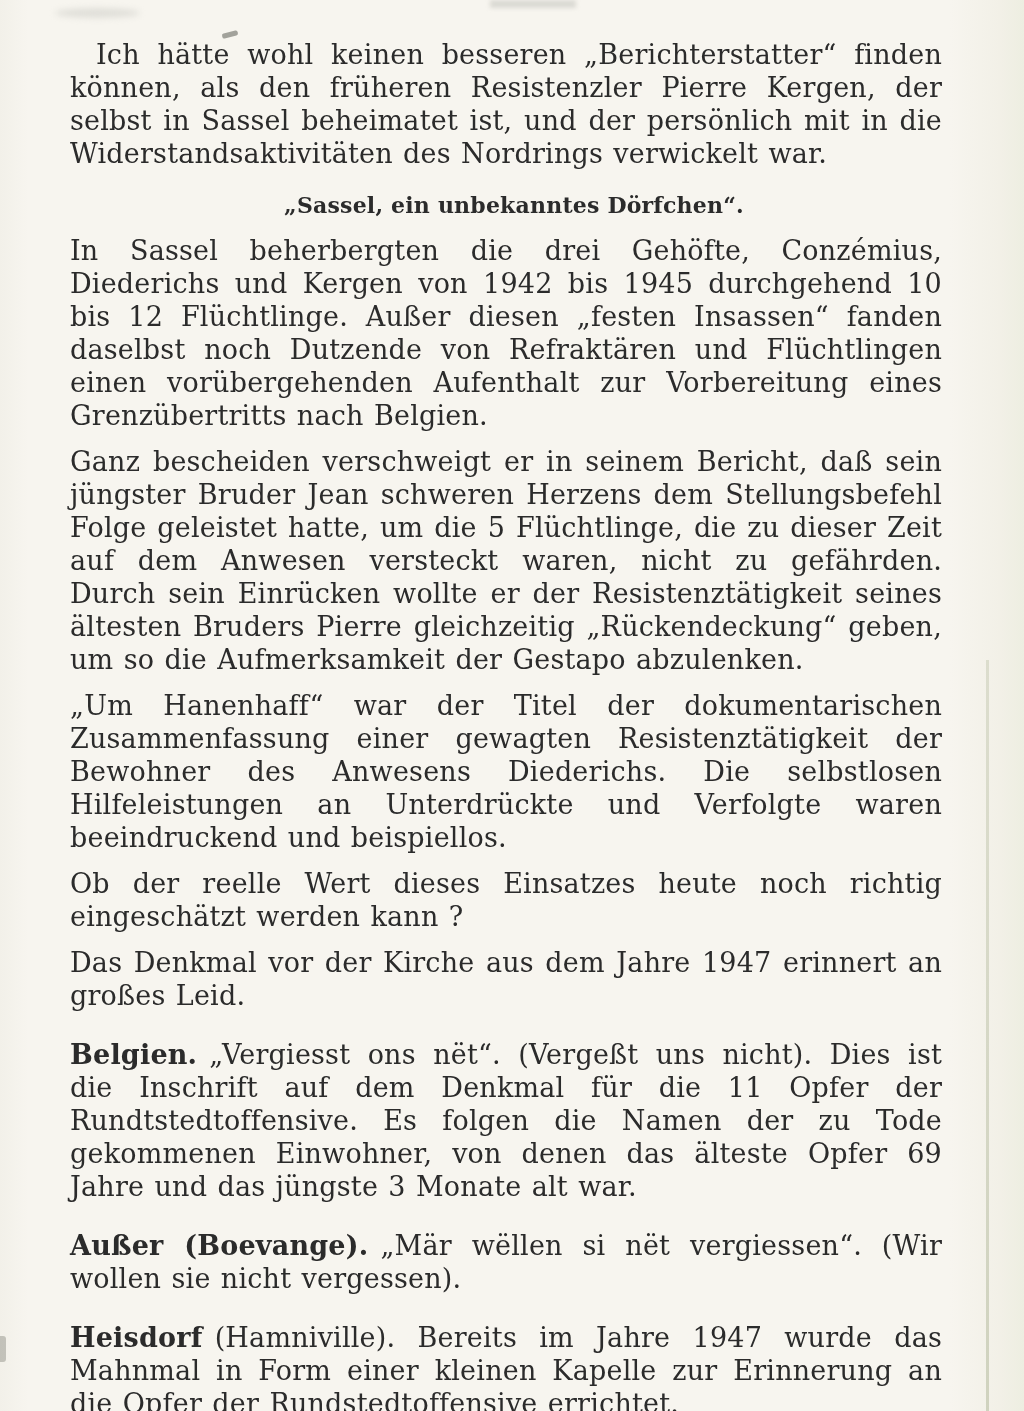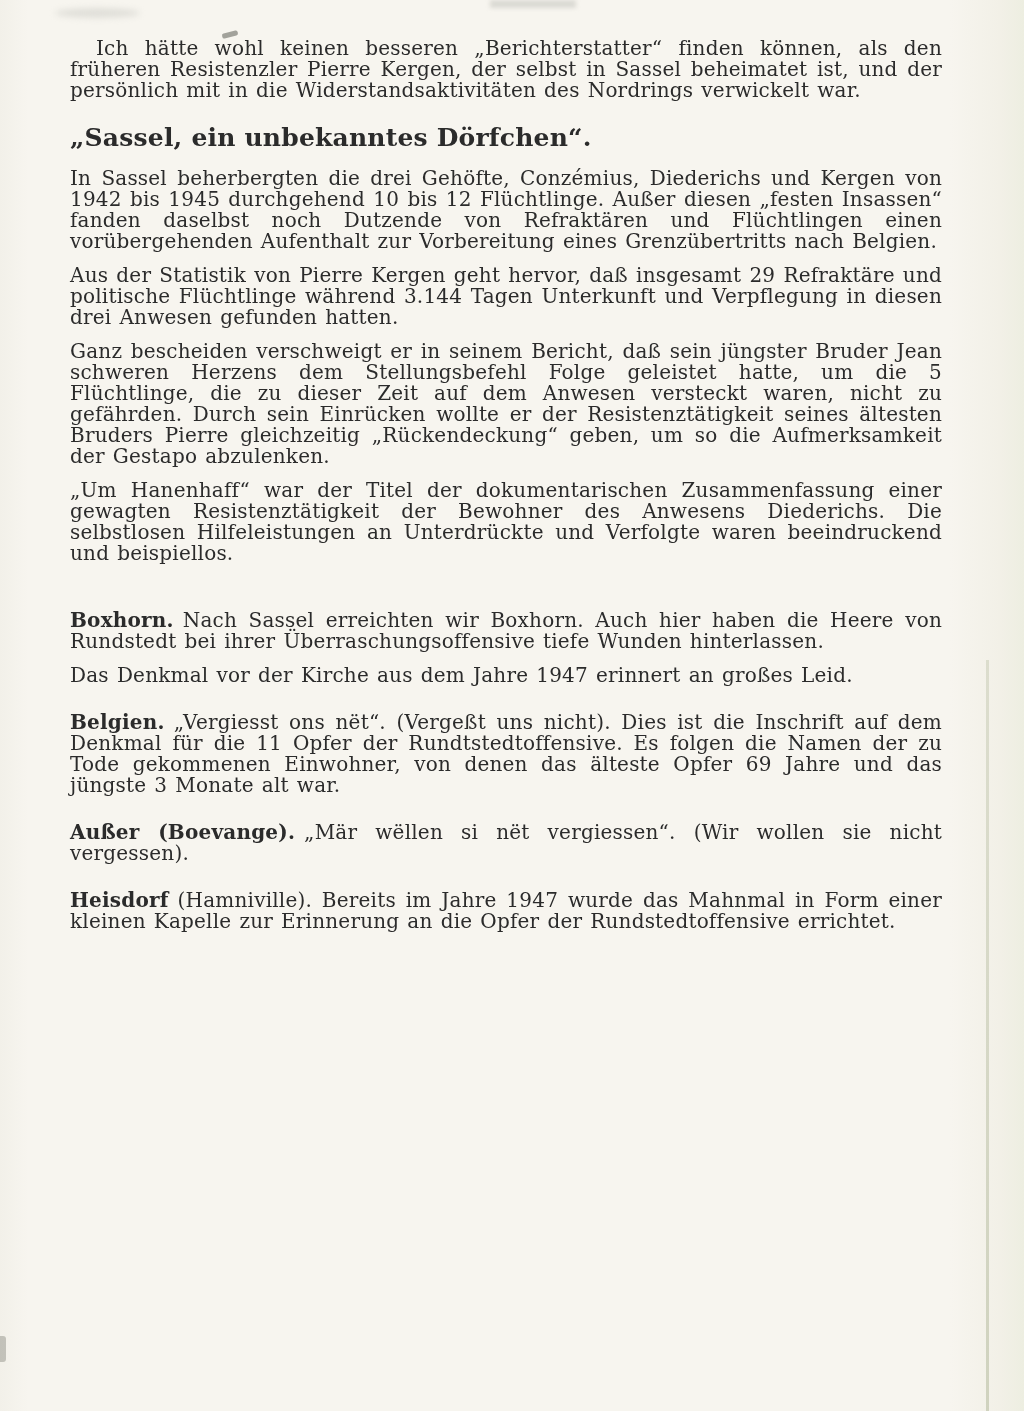--- a/index.html
+++ b/index.html
@@ -19,33 +19,34 @@
       #f2f0e9 0px, #f7f5ef 28px,
       #f7f5ef 950px, #f2f0e7 1000px, #edeee1 1024px);
   }
   .content {
     position: absolute;
     left: 70px;
     top: 38px;
     width: 872px;
   }
   p.para {
-    font-size: 20px;
-    line-height: 21px;
+    font-size: 27px;
+    line-height: 33px;
     text-align: justify;
     margin-bottom: 13px;
     letter-spacing: 0.2px;
     word-spacing: 1.5px;
   }
   .indent { text-indent: 26px; }
   h1.doc-heading {
-    font-size: 25px;
+    font-size: 22px;
     font-weight: bold;
     letter-spacing: 0.2px;
-    margin: 22px 0 16px 0;
+    margin: 22px 0 16px 16px;
+    text-align: center;
   }
   .lead { font-weight: bold; margin-right: 0.45em; }
   .sect { margin-top: 26px; }
   .sect-lg { margin-top: 46px; }
 
   
   .artifact { position: absolute; pointer-events: none; }
   .smudge-top-left {
     left: 55px; top: 8px; width: 85px; height: 10px;
     background: #c9c9c3; opacity: .5; filter: blur(3px); border-radius: 50%;
@@ -82,29 +83,28 @@
 
   <div class="content">
 
     <p class="para indent"><span>Ich hätte wohl keinen besseren „Berichterstatter“ finden können, als den früheren Resistenzler Pierre Kergen, der selbst in Sassel beheimatet ist, und der persönlich mit in die Widerstandsaktivitäten des Nordrings verwickelt war.</span></p>
 
     <h1 class="doc-heading">„Sassel, ein unbekanntes Dörfchen“.</h1>
 
 
     <p class="para"><span>In Sassel beherbergten die drei Gehöfte, Conzémius, Diederichs und Kergen von 1942 bis 1945 durchgehend 10 bis 12 Flüchtlinge. Außer diesen „festen Insassen“ fanden daselbst noch Dutzende von Refraktären und Flüchtlingen einen vorübergehenden Aufenthalt zur Vorbereitung eines Grenzübertritts nach Belgien.</span></p>
 
-    <p class="para"><span>Aus der Statistik von Pierre Kergen geht hervor, daß insgesamt 29 Refraktäre und politische Flüchtlinge während 3.144 Tagen Unterkunft und Verpflegung in diesen drei Anwesen gefunden hatten.</span></p>
 
     <p class="para"><span>Ganz bescheiden verschweigt er in seinem Bericht, daß sein jüngster Bruder Jean schweren Herzens dem Stellungsbefehl Folge geleistet hatte, um die 5 Flüchtlinge, die zu dieser Zeit auf dem Anwesen versteckt waren, nicht zu gefährden. Durch sein Einrücken wollte er der Resistenztätigkeit seines ältesten Bruders Pierre gleichzeitig „Rückendeckung“ geben, um so die Aufmerksamkeit der Gestapo abzulenken.</span></p>
 
 
     <p class="para"><span>„Um Hanenhaff“ war der Titel der dokumentarischen Zusammenfassung einer gewagten Resistenztätigkeit der Bewohner des Anwesens Diederichs. Die selbstlosen Hilfeleistungen an Unterdrückte und Verfolgte waren beeindruckend und beispiellos.</span></p>
 
+    <p class="para"><span>Ob der reelle Wert dieses Einsatzes heute noch richtig eingeschätzt werden kann ?</span></p>
 
-    <p class="para sect-lg"><span class="lead">Boxhorn.</span><span>Nach Sassel erreichten wir Boxhorn. Auch hier haben die Heere von Rundstedt bei ihrer Überraschungsoffensive tiefe Wunden hinterlassen.</span></p>
 
     <p class="para"><span>Das Denkmal vor der Kirche aus dem Jahre 1947 erinnert an großes Leid.</span></p>
 
     <p class="para sect"><span class="lead">Belgien.</span><span>„Vergiesst ons nët“. (Vergeßt uns nicht). Dies ist die Inschrift auf dem Denkmal für die 11 Opfer der Rundtstedtoffensive. Es folgen die Namen der zu Tode gekommenen Einwohner, von denen das älteste Opfer 69 Jahre und das jüngste 3 Monate alt war.</span></p>
 
     <p class="para sect"><span class="lead">Außer (Boevange).</span><span>„Mär wëllen si nët vergiessen“. (Wir wollen sie nicht vergessen).</span></p>
 
 
     <p class="para sect"><span class="lead">Heisdorf</span><span>(Hamniville). Bereits im Jahre 1947 wurde das Mahnmal in Form einer kleinen Kapelle zur Erinnerung an die Opfer der Rundstedtoffensive errichtet.</span></p>
 

